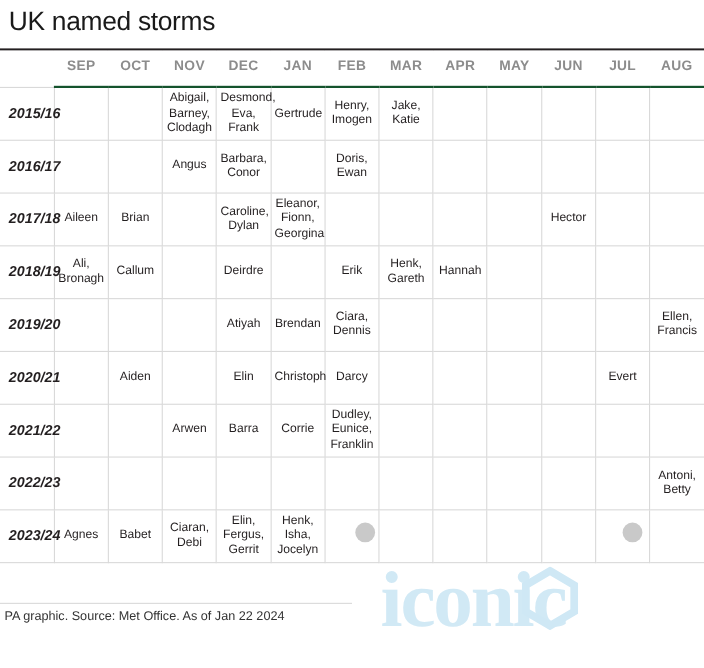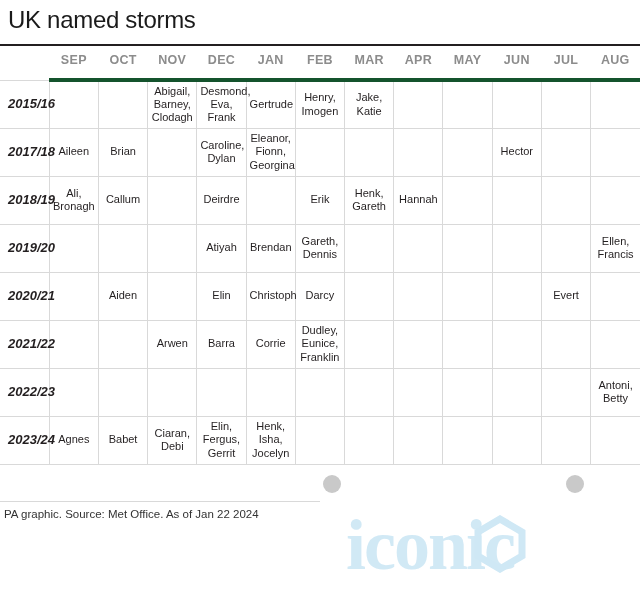--- a/index.html
+++ b/index.html
@@ -44,21 +44,21 @@
     text-align: center;
     font-size: 11px;
     line-height: 1.22;
     padding: 2px 3px;
     color: #231f20;
   }
   table.grid thead th {
     border-top: none;
     border-left: none;
     border-right: none;
-    border-bottom: 4px solid #14532d;
+    border-bottom: 2px solid #14532d;
     color: #8c8c8c;
     font-size: 12.5px;
     font-weight: bold;
     letter-spacing: 0.3px;
     height: 26px;
     padding-bottom: 4px;
     background: #ffffff;
   }
   table.grid thead th.corner {
     border: none;
@@ -166,20 +166,35 @@
         <td>Gertrude</td>
         <td>Henry, Imogen</td>
         <td>Jake, Katie</td>
         <td></td>
         <td></td>
         <td></td>
         <td></td>
         <td></td>
       </tr>
       <tr>
+        <th class="season">2016/17</th>
+        <td></td>
+        <td></td>
+        <td>Angus</td>
+        <td>Barbara, Conor</td>
+        <td></td>
+        <td>Doris, Ewan</td>
+        <td></td>
+        <td></td>
+        <td></td>
+        <td></td>
+        <td></td>
+        <td></td>
+      </tr>
+      <tr>
         <th class="season">2017/18</th>
         <td>Aileen</td>
         <td>Brian</td>
         <td></td>
         <td>Caroline, Dylan</td>
         <td>Eleanor, Fionn, Georgina</td>
         <td></td>
         <td></td>
         <td></td>
         <td></td>
@@ -202,21 +217,21 @@
         <td></td>
         <td></td>
       </tr>
       <tr>
         <th class="season">2019/20</th>
         <td></td>
         <td></td>
         <td></td>
         <td>Atiyah</td>
         <td>Brendan</td>
-        <td>Gareth, Dennis</td>
+        <td>Ciara, Dennis</td>
         <td></td>
         <td></td>
         <td></td>
         <td></td>
         <td></td>
         <td>Ellen, Francis</td>
       </tr>
       <tr>
         <th class="season">2020/21</th>
         <td></td>

